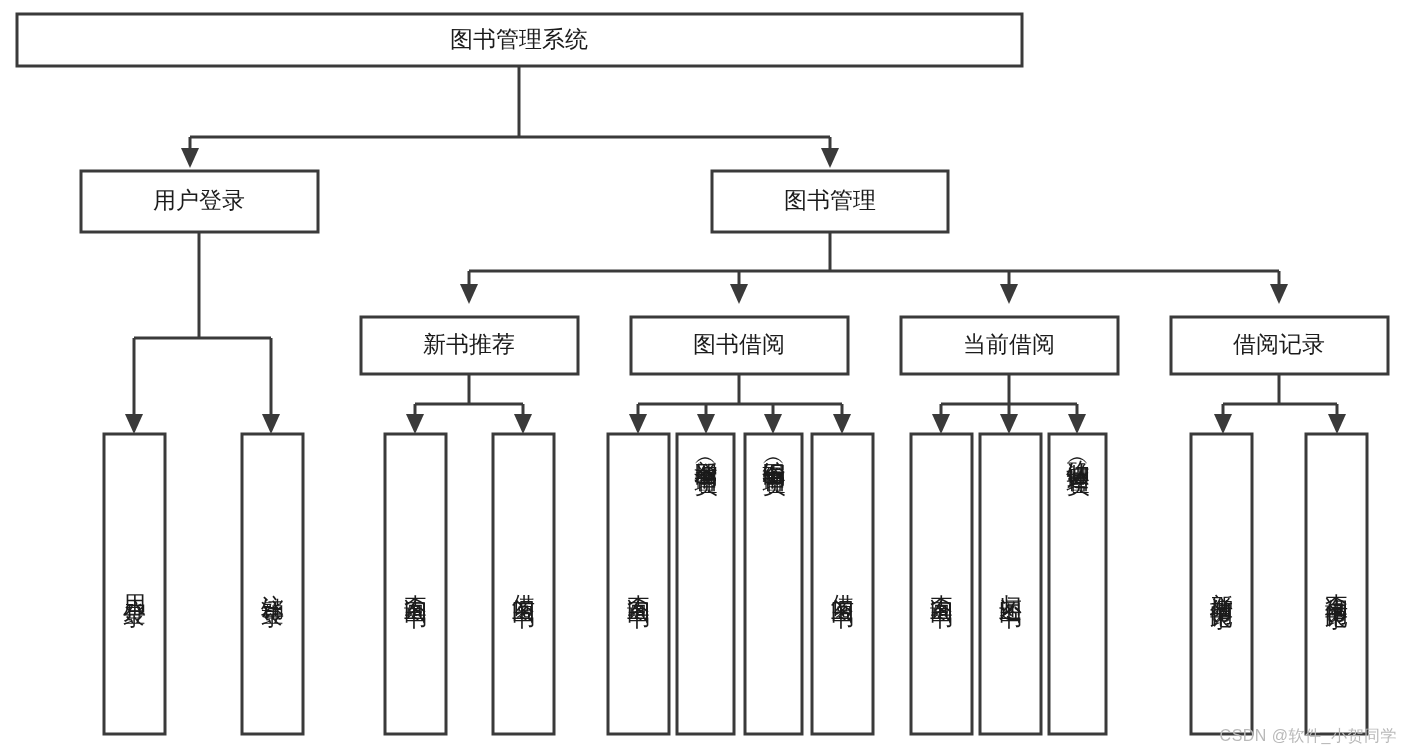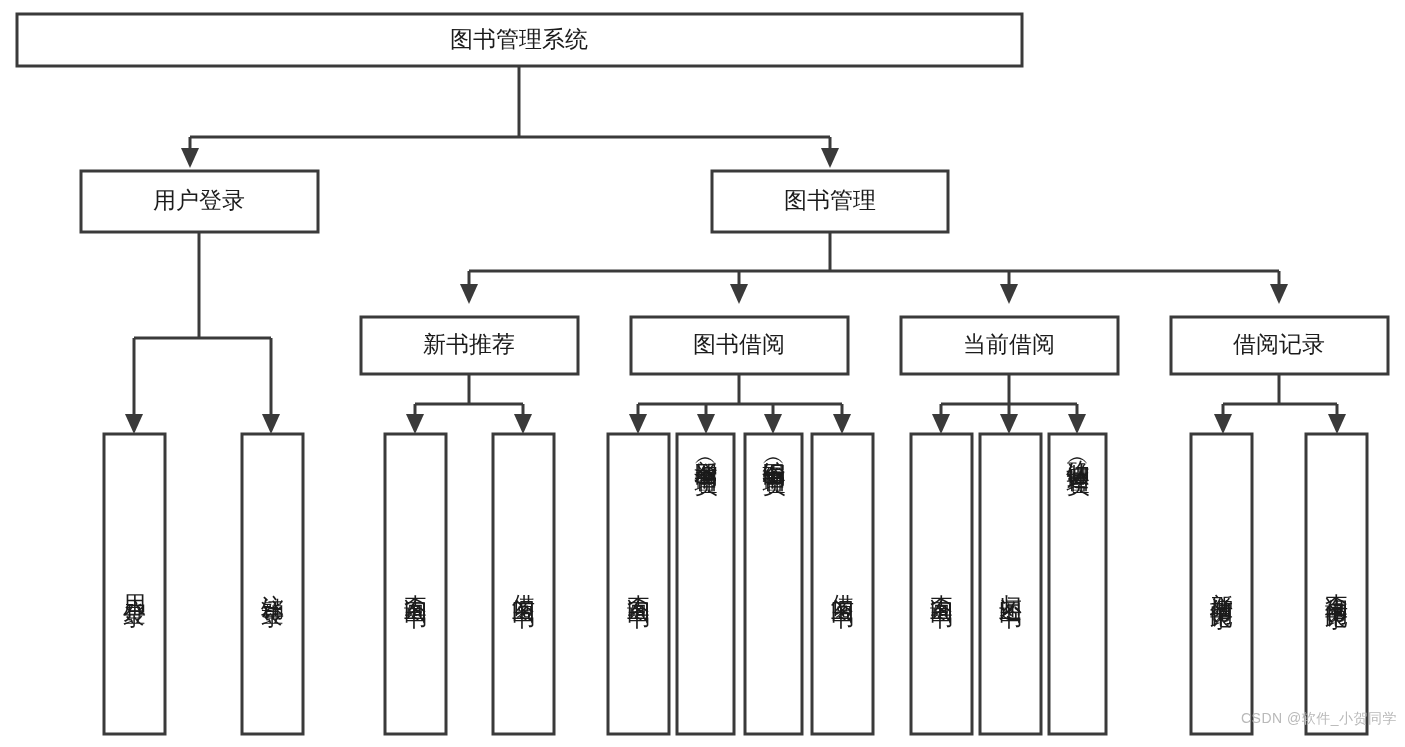--- a/index.html
+++ b/index.html
@@ -44,23 +44,23 @@
   .node-label {
     font-family: "Liberation Sans", "DejaVu Sans", sans-serif;
     font-size: 23px;
     fill: #1b1b1b;
     text-anchor: middle;
     dominant-baseline: middle;
   }
   .watermark {
     position: absolute;
     right: 8px;
-    bottom: 19px;
+    bottom: 0;
     font-family: "Liberation Sans", "DejaVu Sans", sans-serif;
-    font-size: 14px;
+    font-size: 16px;
     color: #b9b9b9;
     letter-spacing: 0.5px;
     white-space: nowrap;
     user-select: none;
   }
 </style>
 </head>
 <body>
 
 <svg id="diagram-root" viewBox="0 0 1405 747" xmlns="http://www.w3.org/2000/svg">

